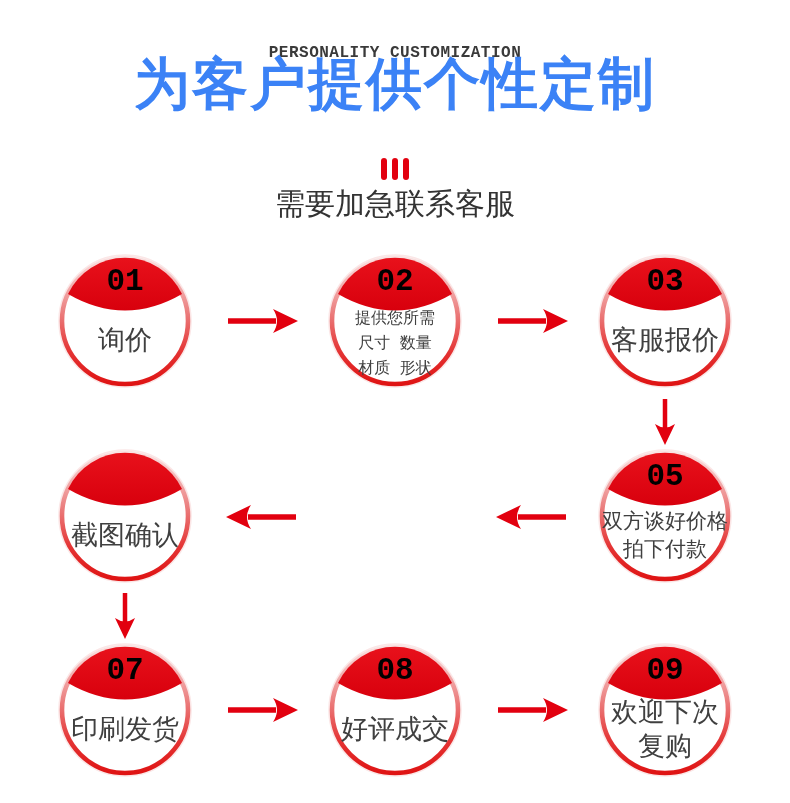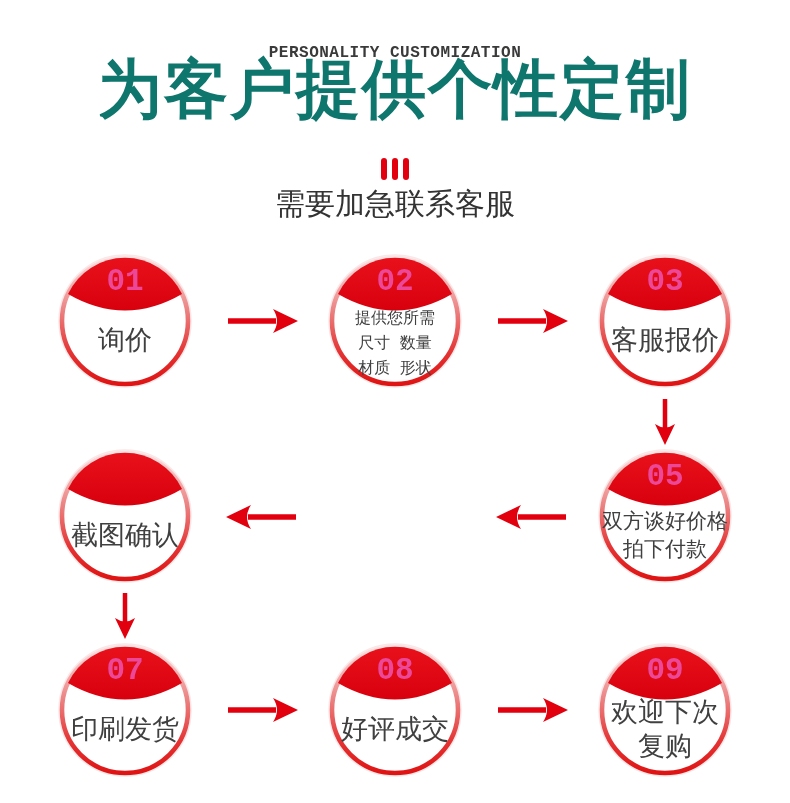--- a/index.html
+++ b/index.html
@@ -6,38 +6,38 @@
   .canvas{
     position:relative;width:790px;height:803px;background:#ffffff;overflow:hidden;
     font-family:Liberation Mono, monospace;
   }
   
   .eyebrow{
     position:absolute;top:44px;left:0;width:100%;text-align:center;
     font-size:16px;font-weight:700;color:#3a3a3a;letter-spacing:0.5px;
   }
   .main-title{
-    position:absolute;top:62px;left:0;width:100%;text-align:center;
-    font-size:64px;font-weight:900;color:#0f766e;letter-spacing:2px;line-height:64px;
+    position:absolute;top:56px;left:0;width:100%;text-align:center;
+    font-size:56px;font-weight:900;color:#3b82f6;letter-spacing:2px;line-height:64px;
   }
   .divider{
     position:absolute;top:158px;left:0;width:100%;
     display:flex;justify-content:center;gap:5px;
   }
   .divider span{width:6px;height:22px;background:#e2000f;border-radius:3px;}
   .subtitle{
     position:absolute;top:184px;left:0;width:100%;text-align:center;
     font-size:30px;color:#333333;
   }
   
   .step{position:absolute;width:134px;height:134px;}
   .step .ringsvg{position:absolute;left:0;top:0;width:134px;height:134px;}
   .step .num{
     position:absolute;top:9px;left:0;width:100%;text-align:center;
-    font-size:31px;line-height:38px;font-weight:700;color:#ec4899;
+    font-size:31px;line-height:38px;font-weight:700;color:#000000;
   }
   .step .label{
     position:absolute;left:4px;right:4px;top:54px;bottom:12px;
     display:flex;flex-direction:column;align-items:center;justify-content:center;
     text-align:center;color:#404040;
   }
   .size-lg .label{font-size:27px;line-height:34px;}
   .size-md .label{font-size:21px;line-height:28px;align-items:center;}
   .size-sm .label{font-size:16px;line-height:25px;top:52px;bottom:6px;}
   .pos-r1c1{left:58px;top:254px;}  .pos-r1c2{left:328px;top:254px;}  .pos-r1c3{left:598px;top:254px;}

